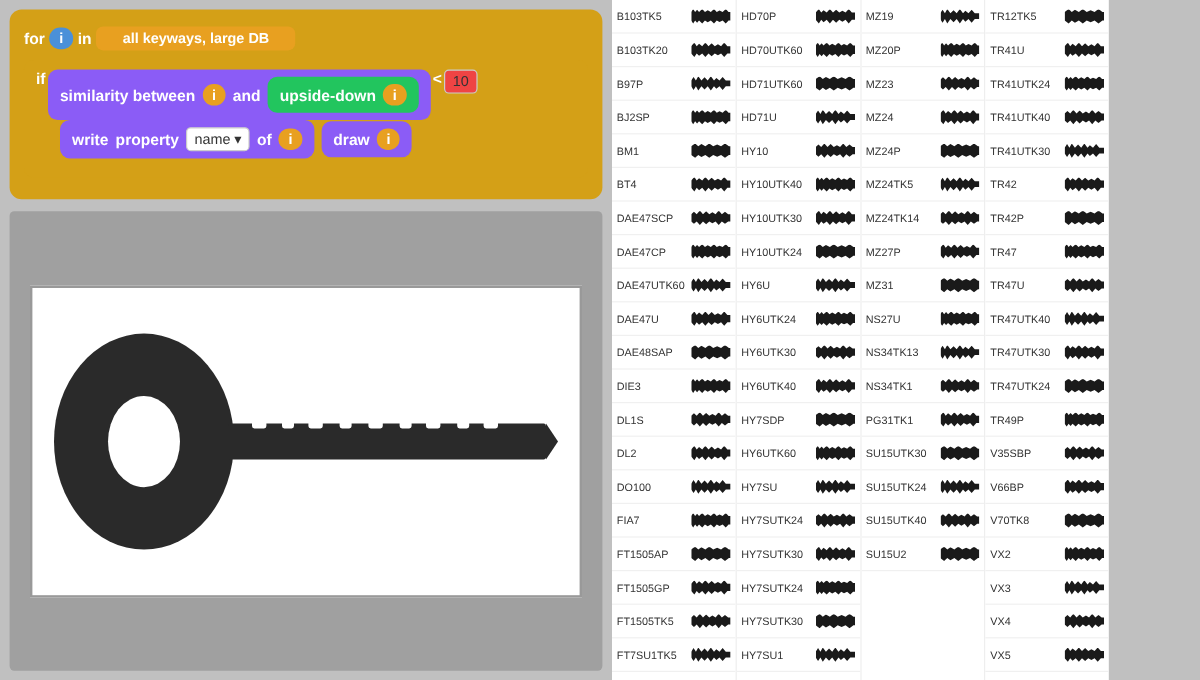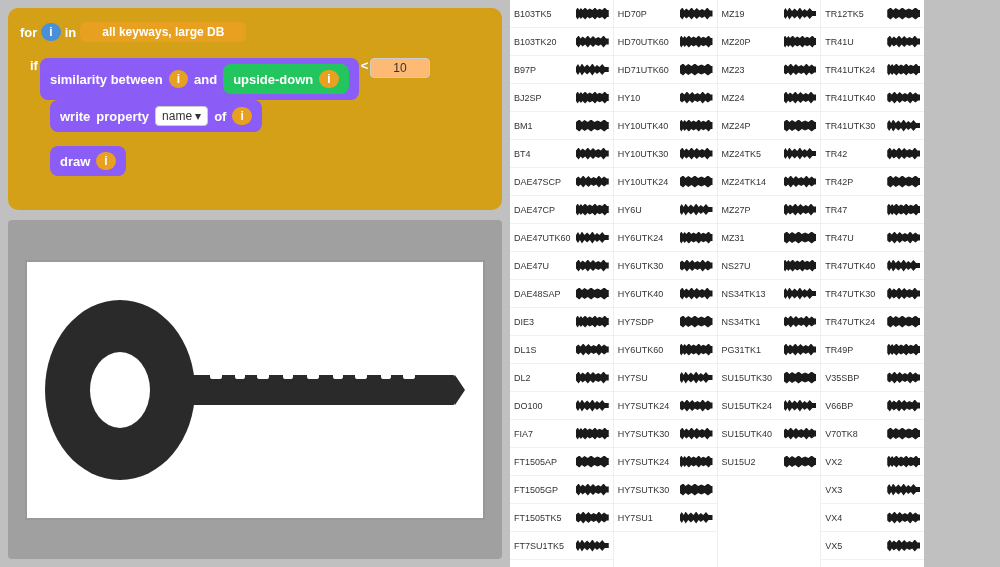--- a/index.html
+++ b/index.html
@@ -85,23 +85,23 @@
     .block-green-container {
       background: #22c55e;
       border-radius: 8px;
       padding: 6px 10px;
       display: flex;
       align-items: center;
       gap: 6px;
     }
 
     .block-white-input {
-      background: #fdba74;
+      background: #ef4444;
       border-radius: 4px;
-      padding: 2px 22px;
+      padding: 2px 6px;
       font-size: 12px;
       color: #333;
       border: 1px solid #ccc;
     }
 
     .block-white-select {
       background: white;
       border-radius: 4px;
       padding: 2px 6px;
       font-size: 12px;
@@ -122,21 +122,21 @@
       display: flex;
       align-items: flex-start;
       gap: 2px;
       margin-bottom: 0;
       flex-wrap: wrap;
     }
 
     .indent-block {
       margin-left: 20px;
       display: flex;
-      flex-direction: column;
+      flex-direction: row;
       gap: 6px;
     }
 
     
     .image-area {
       background: #a0a0a0;
       border-radius: 4px;
       flex: 1;
       display: flex;
       align-items: center;
@@ -436,20 +436,26 @@
           <div class="key-silhouette" style="clip-path: polygon(0px 20%, 5% 0%, 10% 20%, 15% 5%, 20% 20%, 28% 0%, 35% 20%, 42% 8%, 50% 20%, 58% 0%, 65% 20%, 72% 10%, 80% 20%, 88% 0%, 95% 20%, 100% 20%, 100% 80%, 95% 80%, 88% 100%, 80% 80%, 72% 90%, 65% 80%, 58% 100%, 50% 80%, 42% 92%, 35% 80%, 28% 100%, 20% 80%, 15% 95%, 10% 80%, 5% 100%, 0px 80%);"></div>
         </div>
       </div>
       <div class="key-item">
         <span class="key-label">HD71UTK60</span>
         <div class="key-shape">
           <div class="key-silhouette" style="clip-path: polygon(0px 20%, 10% 0%, 18% 20%, 26% 5%, 36% 20%, 46% 0%, 56% 20%, 66% 8%, 76% 20%, 86% 0%, 96% 20%, 100% 20%, 100% 80%, 96% 80%, 86% 100%, 76% 80%, 66% 92%, 56% 80%, 46% 100%, 36% 80%, 26% 95%, 18% 80%, 10% 100%, 0px 80%);"></div>
         </div>
       </div>
       <div class="key-item">
+        <span class="key-label">HD71U</span>
+        <div class="key-shape">
+          <div class="key-silhouette" style="clip-path: polygon(0px 30%, 6% 5%, 12% 30%, 18% 0%, 26% 30%, 34% 8%, 42% 30%, 50% 0%, 58% 30%, 64% 12%, 72% 30%, 80% 5%, 88% 30%, 100% 30%, 100% 70%, 88% 70%, 80% 95%, 72% 70%, 64% 88%, 58% 70%, 50% 100%, 42% 70%, 34% 92%, 26% 70%, 18% 100%, 12% 70%, 6% 95%, 0px 70%);"></div>
+        </div>
+      </div>
+      <div class="key-item">
         <span class="key-label">HY10</span>
         <div class="key-shape">
           <div class="key-silhouette" style="clip-path: polygon(0px 25%, 7% 8%, 14% 25%, 22% 0%, 30% 25%, 38% 5%, 46% 25%, 54% 12%, 62% 25%, 70% 0%, 78% 25%, 86% 8%, 94% 25%, 100% 25%, 100% 75%, 94% 75%, 86% 92%, 78% 75%, 70% 100%, 62% 75%, 54% 88%, 46% 75%, 38% 95%, 30% 75%, 22% 100%, 14% 75%, 7% 92%, 0px 75%);"></div>
         </div>
       </div>
       <div class="key-item">
         <span class="key-label">HY10UTK40</span>
         <div class="key-shape">
           <div class="key-silhouette" style="clip-path: polygon(0px 20%, 5% 0%, 10% 20%, 15% 5%, 20% 20%, 28% 0%, 35% 20%, 42% 8%, 50% 20%, 58% 0%, 65% 20%, 72% 10%, 80% 20%, 88% 0%, 95% 20%, 100% 20%, 100% 80%, 95% 80%, 88% 100%, 80% 80%, 72% 90%, 65% 80%, 58% 100%, 50% 80%, 42% 92%, 35% 80%, 28% 100%, 20% 80%, 15% 95%, 10% 80%, 5% 100%, 0px 80%);"></div>
         </div>

